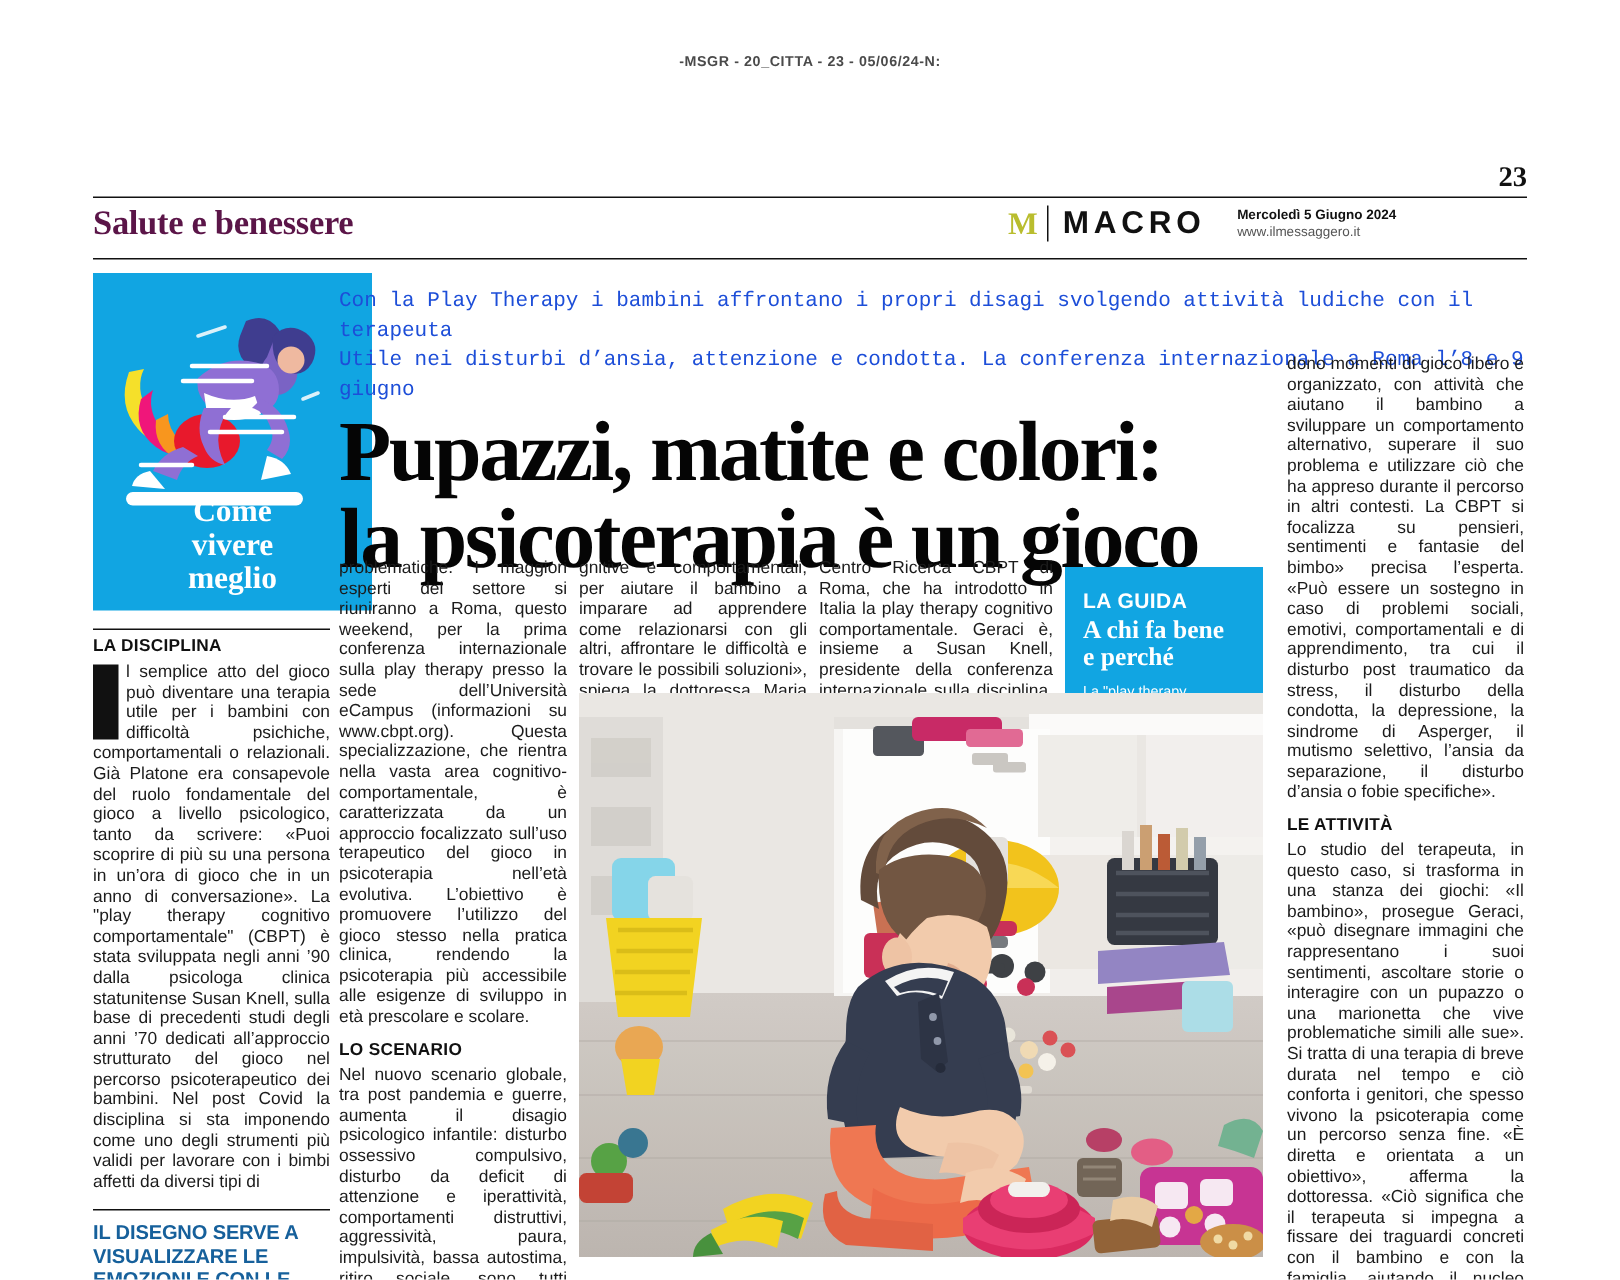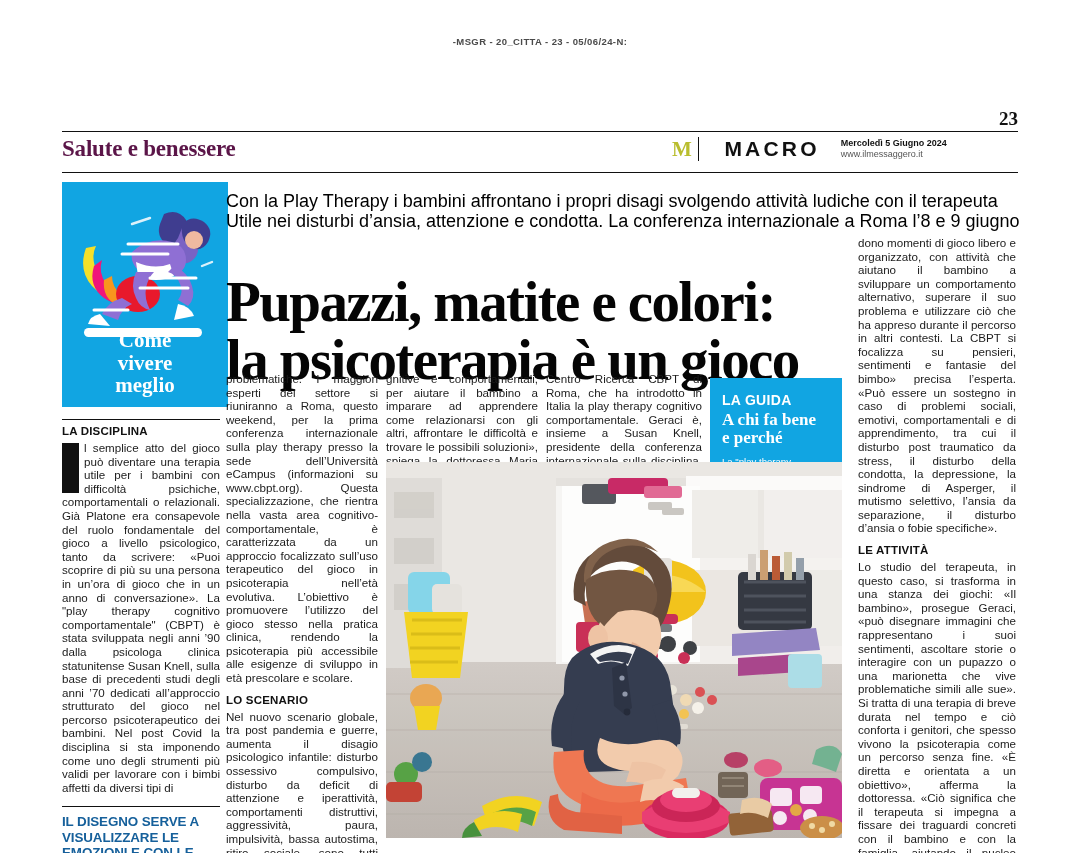--- a/index.html
+++ b/index.html
@@ -53,36 +53,35 @@
     font-family:"Liberation Serif", serif;
     font-weight:bold; font-size:21px;
     color:#b9bd2e; letter-spacing:-3px;
     line-height:1;
   }
   .m-bar { width:1.6px; height:24px; background:#111; }
   .m-macro {
     font-family:"Liberation Sans", sans-serif;
     font-weight:bold; font-size:21px; letter-spacing:3.2px;
     color:#111;
-    margin-left:16px;
   }
   .m-date { margin-left:12px; line-height:1.25; }
   .m-date .d1 {
     font-family:"Liberation Sans", sans-serif;
     font-weight:bold; font-size:9px; color:#111; display:block;
   }
   .m-date .d2 {
     font-family:"Liberation Sans", sans-serif;
     font-size:9px; color:#555; display:block;
   }
 
   
   .rail { position:absolute; top:182px; left:62px; width:158px; }
   .promo {
-    width:166px; height:225px;
+    width:186px; height:225px;
     background:#11a5e2;
     position:relative; overflow:hidden;
   }
   .promo svg { position:absolute; top:6px; left:4px; }
   .promo-title {
     position:absolute; bottom:10px; left:0; width:100%;
     text-align:center;
     font-family:"Liberation Serif", serif;
     font-weight:bold; font-size:21px; line-height:1.08;
     color:#ffffff;
@@ -119,22 +118,22 @@
     font-weight:bold;
     font-size:13.4px; line-height:15.4px;
     color:#16609b;
     letter-spacing:-.1px;
   }
   .pull-rule-top { border-top:1.3px solid #111; margin-bottom:7px; }
 
   
   .kicker {
     position:absolute; top:192px; left:226px; width:830px;
-    font-family:Liberation Sans, sans-serif;
-    font-size:18px; line-height:19.5px; color:#000000;
+    font-family:Liberation Mono, monospace;
+    font-size:14px; line-height:19.5px; color:#1d4ed8;
   }
   .headline {
     position:absolute; top:235px; left:226px; width:630px;
     font-family:"Liberation Serif", serif;
     font-weight:bold;
     font-size:57px; line-height:58px;
     letter-spacing:-1.6px;
     color:#050505;
   }
 

